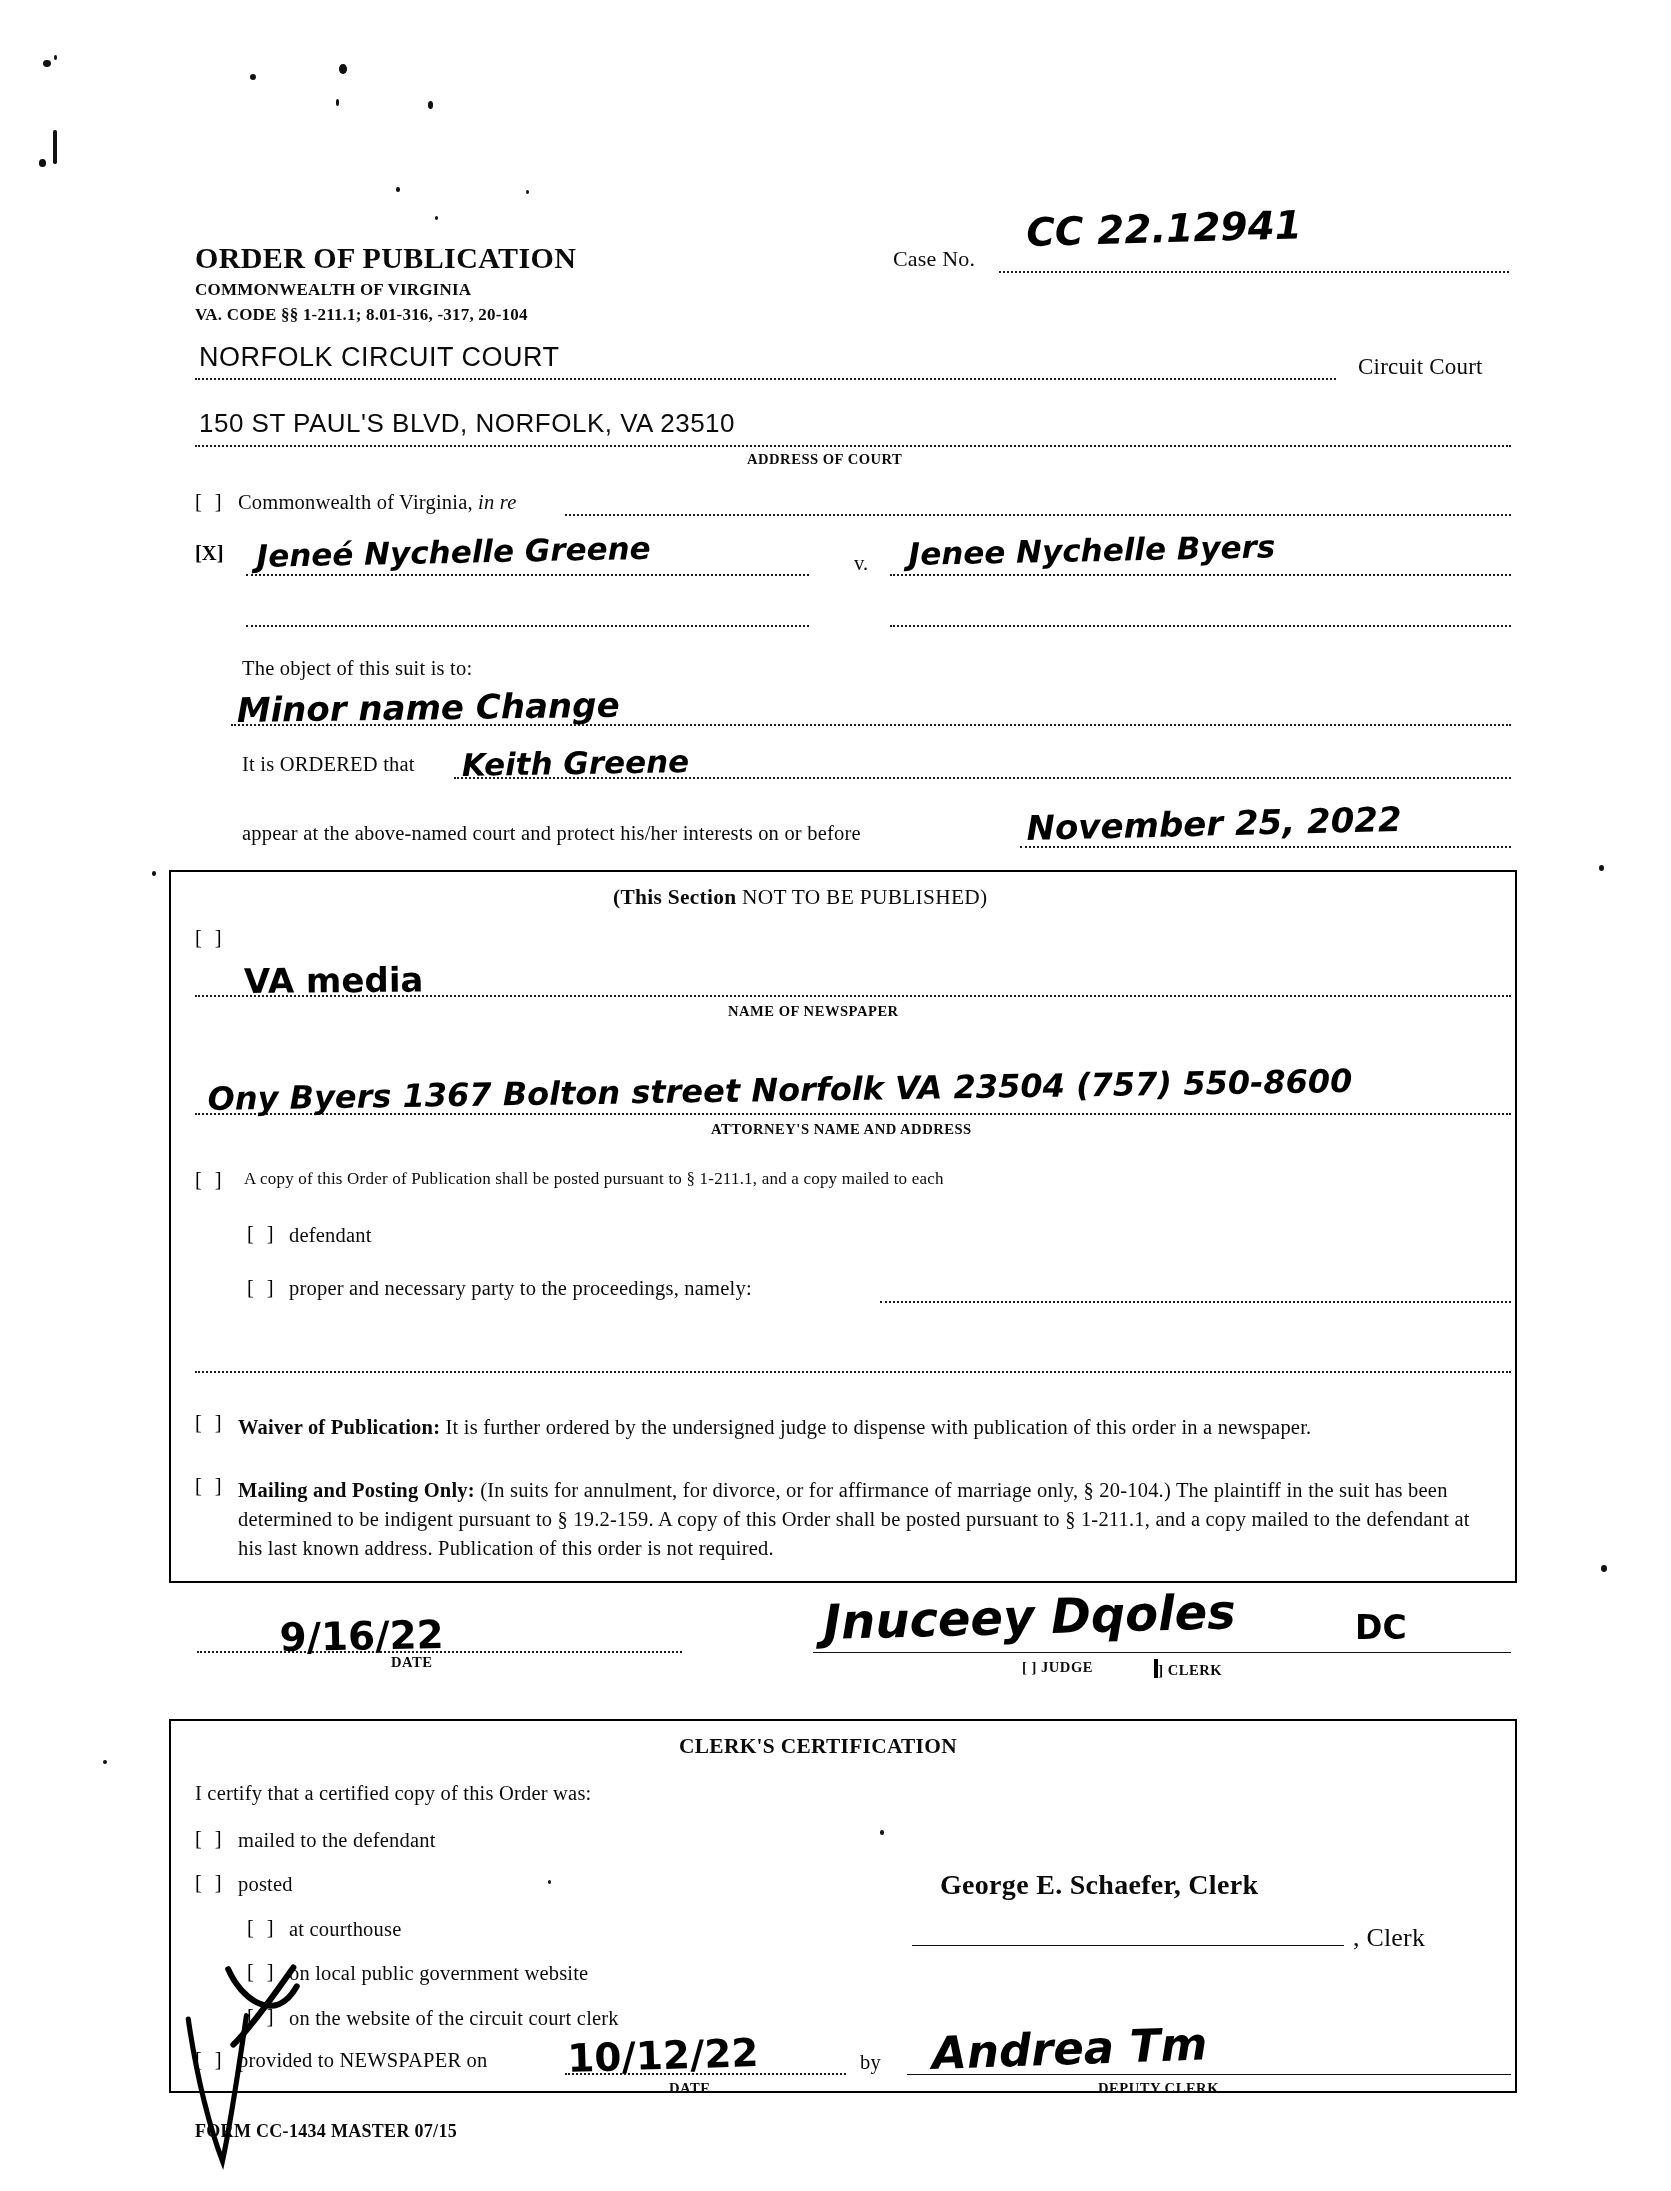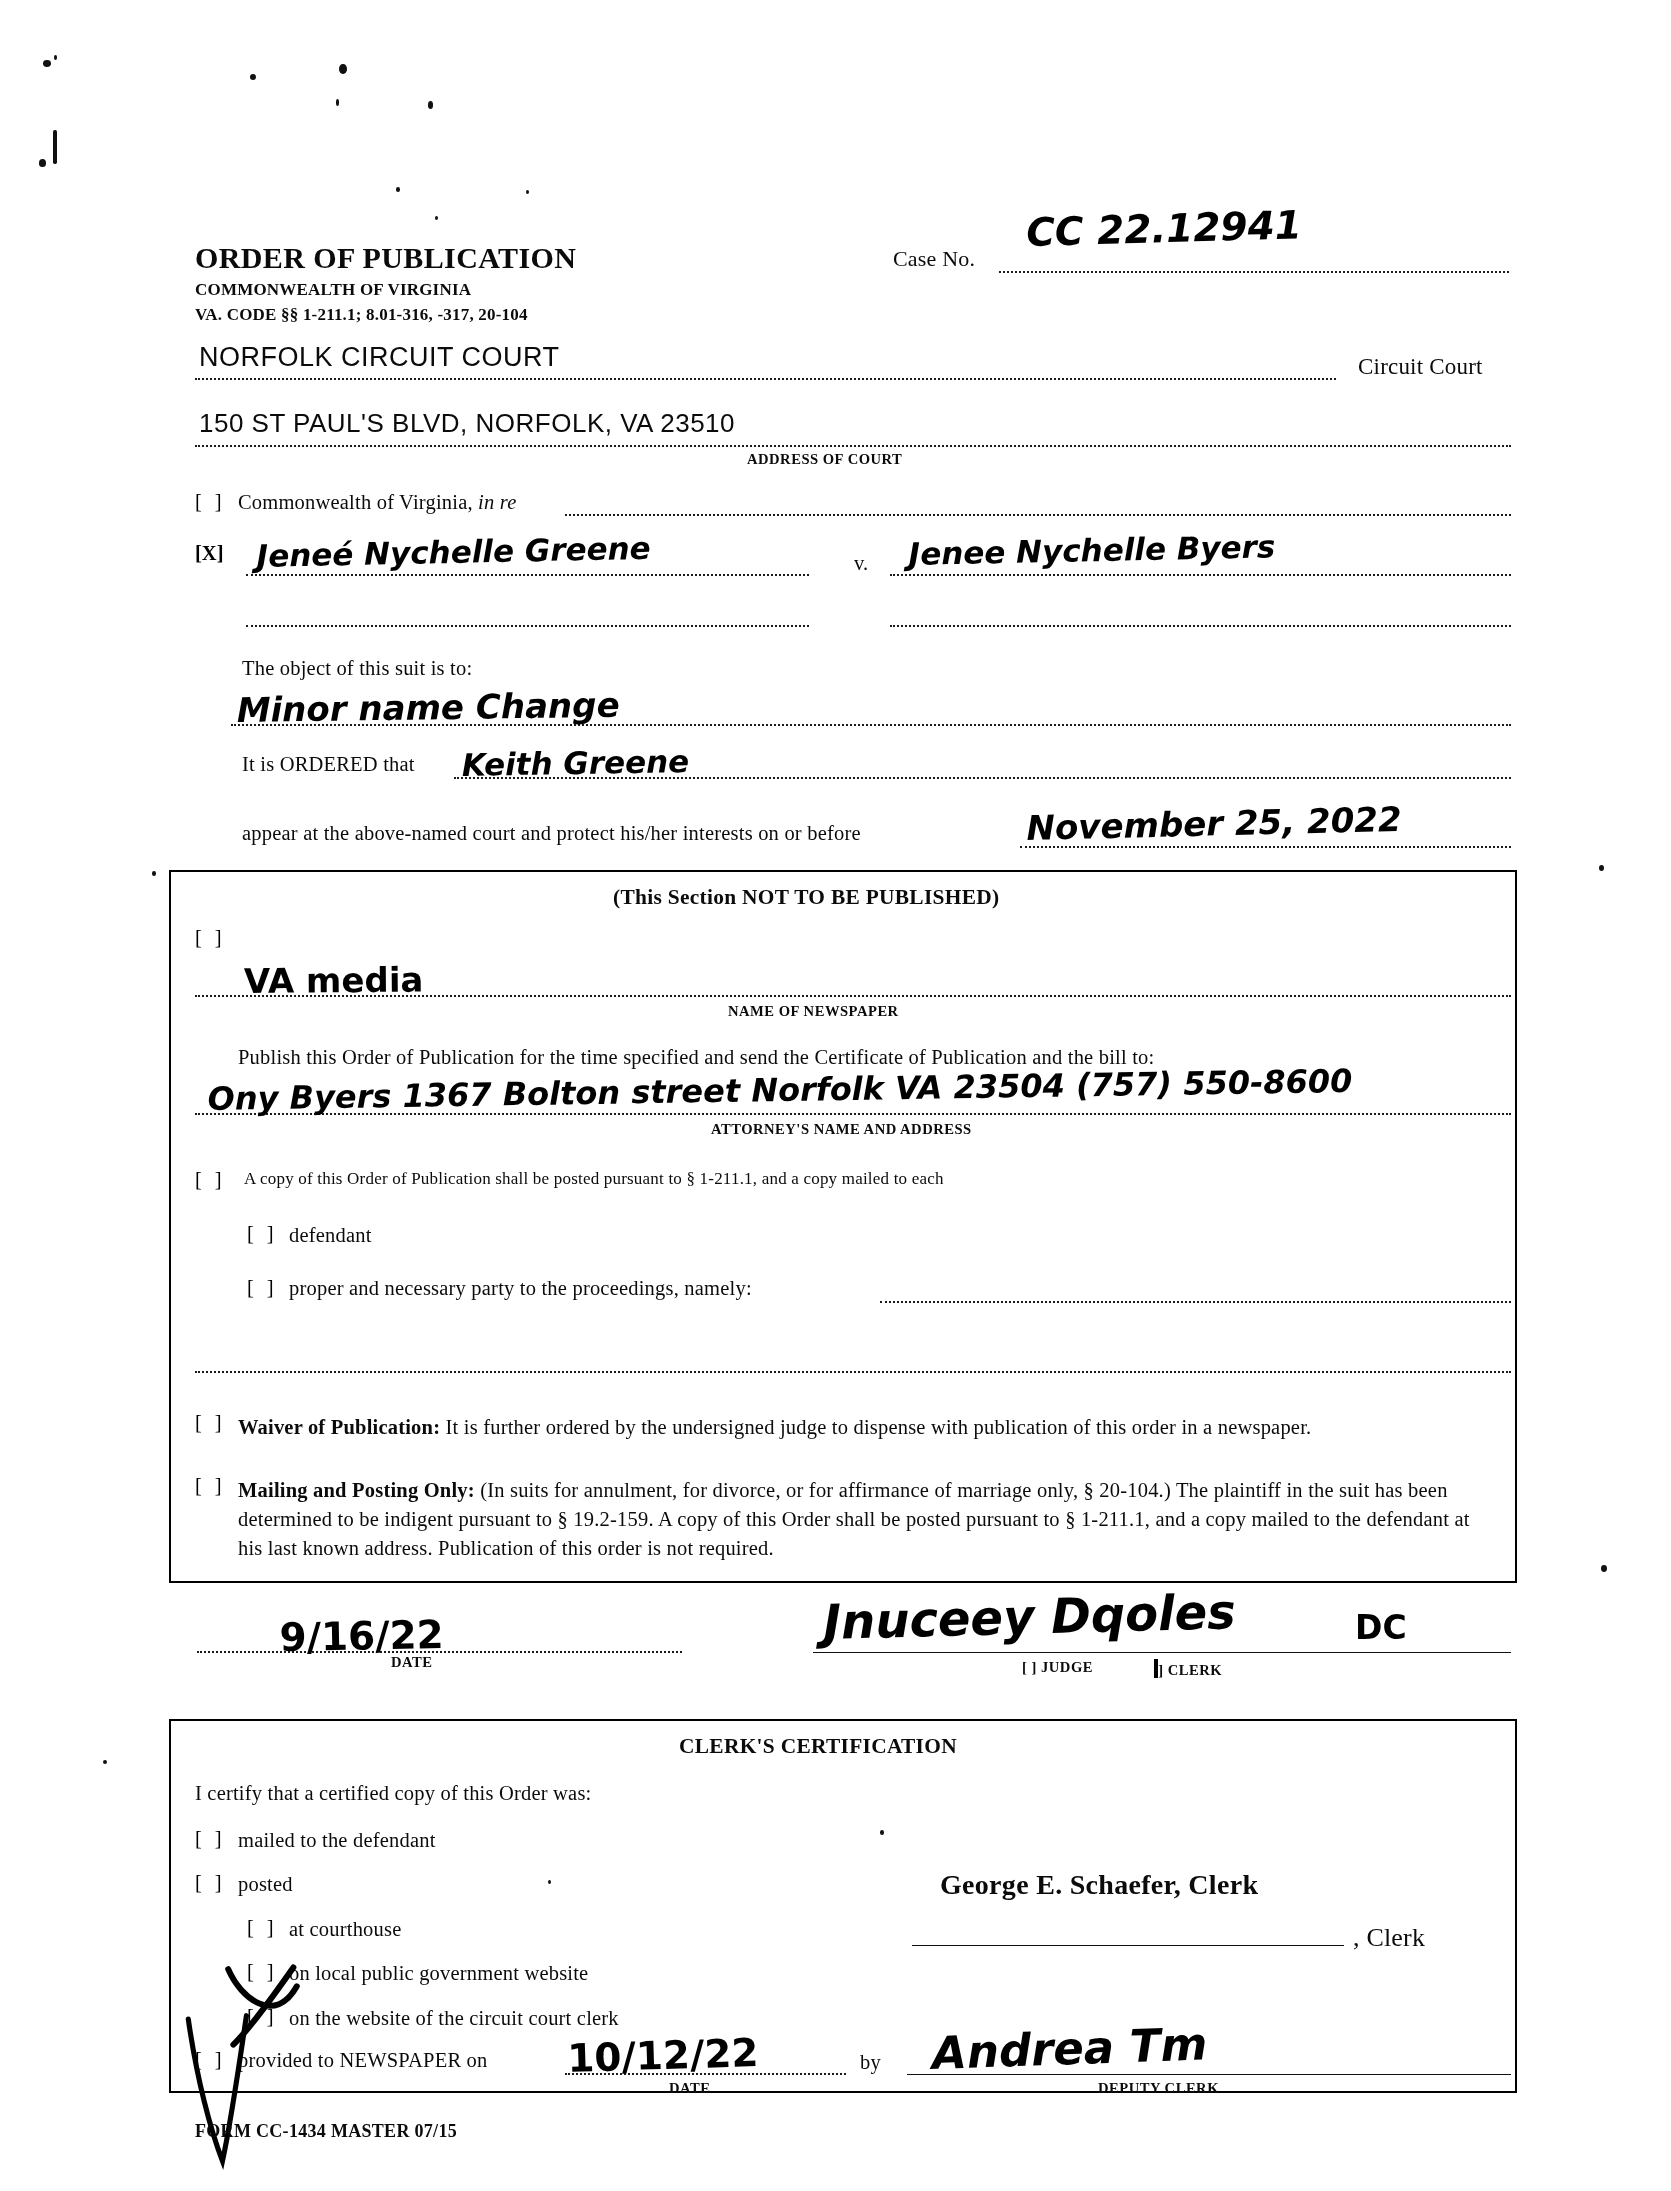--- a/index.html
+++ b/index.html
@@ -31,21 +31,21 @@
   
   .t {
     position: absolute;
     white-space: nowrap;
     font-family: "Liberation Serif", serif;
     color: #0b0b0b;
     letter-spacing: 0.2px;
   }
   .wrap { white-space: normal; }
 
-  .serif-b { font-weight: bold; }
+  .serif-b { font-weight: normal; }
 
   
   .hdr-title {
     font-family: "Liberation Serif", serif;
     font-weight: bold;
     font-size: 30px;
     letter-spacing: 0.4px;
   }
   .hdr-sub {
     font-family: "Liberation Serif", serif;
@@ -216,21 +216,20 @@
   <div class="t sectitle" style="left:613px;top:885px;">
     <span>(This Section </span><span class="serif-b">NOT TO BE PUBLISHED)</span>
   </div>
 
   <div class="cb" style="left:195px;top:926px;">[&nbsp;&nbsp;]</div>
 
   <div class="dots" style="left:195px;top:995px;width:1316px;"></div>
   <div class="hw hw-lg" style="left:244px;top:961px;transform:rotate(-0.5deg);font-style:normal;">VA media</div>
   <div class="t tiny-cap" style="left:728px;top:1003px;">NAME OF NEWSPAPER</div>
 
-  <div class="t" style="left:238px;top:1046px;font-size:20.5px;">Publish this Order of Publication for the time specified and send the Certificate of Publication and the bill to:</div>
   <div class="dots" style="left:195px;top:1113px;width:1316px;"></div>
   <div class="hw hw-md" style="left:208px;top:1080px;transform:rotate(-0.9deg);font-size:32px;">Ony Byers     1367 Bolton street Norfolk VA 23504 (757) 550-8600</div>
   <div class="t tiny-cap" style="left:711px;top:1121px;">ATTORNEY'S NAME AND ADDRESS</div>
 
   <div class="cb" style="left:195px;top:1168px;">[&nbsp;&nbsp;]</div>
   <div class="t" style="left:244px;top:1169px;font-size:17px;">A copy of this Order of Publication shall be posted pursuant to § 1-211.1, and a copy mailed to each</div>
 
   <div class="cb" style="left:247px;top:1222px;">[&nbsp;&nbsp;]</div>
   <div class="t" style="left:289px;top:1224px;font-size:20.5px;">defendant</div>
 

